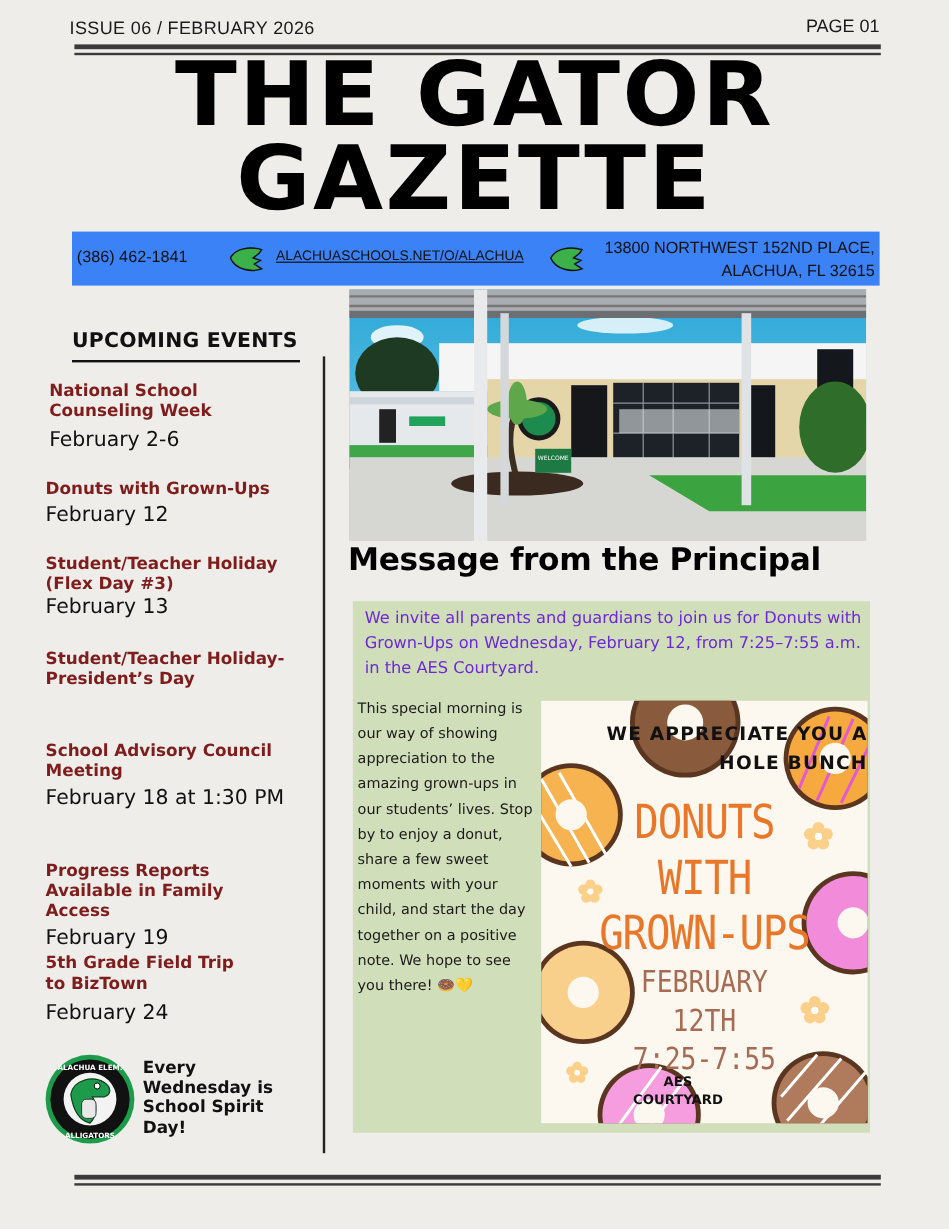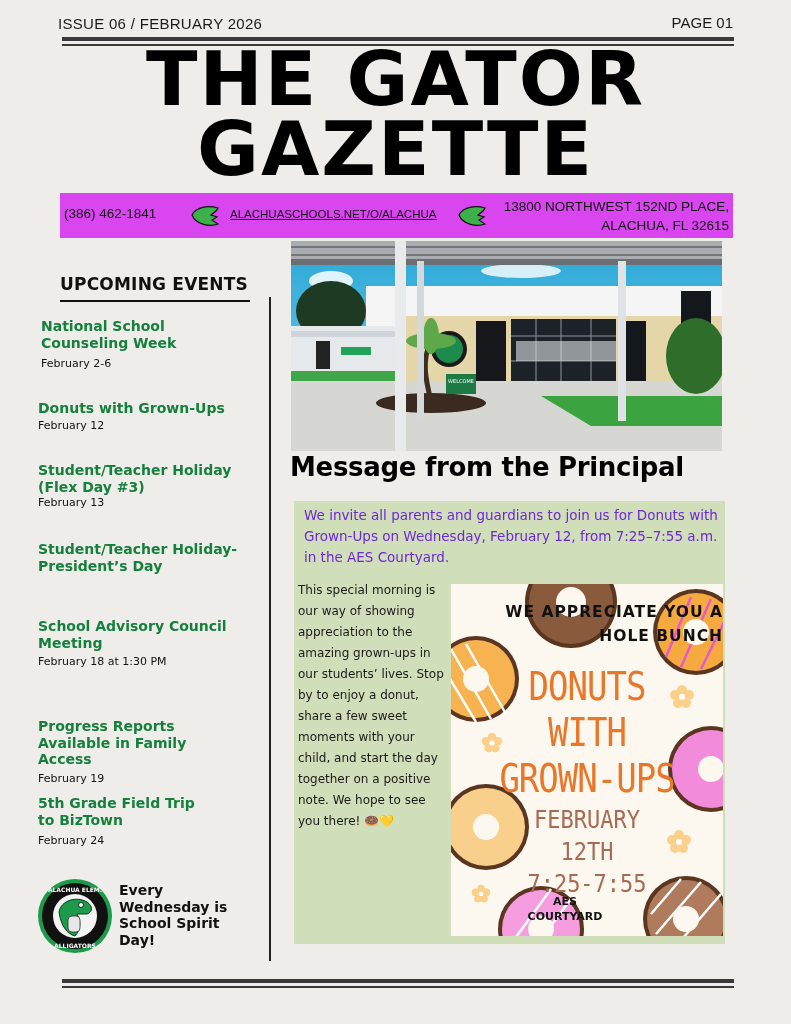--- a/index.html
+++ b/index.html
@@ -26,34 +26,34 @@
       font-weight: 900; font-weight: bold;
       font-size: 74px; line-height: 70px;
       letter-spacing: 2px;
       color: #000;
       transform: scaleX(1.02);
     }
 
     
     .contact-bar {
       left: 60px; top: 193px; width: 673px; height: 45px;
-      background: #d946ef;
+      background: #3b82f6;
     }
     .phone { left: 4px; top: 13px; font-size: 13.5px; font-family: "Liberation Sans", sans-serif; color:#111; }
     .gator-icon { width: 30px; height: 22px; }
     .site-link { left: 170px; top: 15px; font-size: 11.5px; text-decoration: underline; font-family: "Liberation Sans", sans-serif; color:#111; }
     .address { right: 4px; top: 4px; text-align: right; font-size: 13.5px; line-height: 19px; font-family: "Liberation Sans", sans-serif; color:#111; }
 
     
     .events-title { left: 60px; top: 274px; font-size: 17px; font-weight: bold; font-family: "DejaVu Sans", sans-serif; letter-spacing: 0.2px;}
     .events-rule { left: 60px; top: 300px; width: 190px; height: 2px; background:#111; }
     .col-divider { left: 269px; top: 297px; width: 1.5px; height: 664px; background: #222; }
 
-    .event-name { font-weight: bold; font-size: 14px; line-height: 16.5px; font-family: "DejaVu Sans", sans-serif; color:#15803d; }
-    .event-date { font-size: 11px; font-family: "DejaVu Sans", sans-serif; color:#111; }
+    .event-name { font-weight: bold; font-size: 14px; line-height: 16.5px; font-family: "DejaVu Sans", sans-serif; color:#7f1d1d; }
+    .event-date { font-size: 17px; font-family: "DejaVu Sans", sans-serif; color:#111; }
 
     .spirit-text { left: 119px; top: 882px; font-weight: bold; font-size: 14px; line-height: 16.5px; font-family: "DejaVu Sans", sans-serif; }
 
     
     .photo { left: 291px; top: 241px; width: 431px; height: 210px; overflow: hidden; }
     .msg-title { left: 290px; top: 452px; font-size: 26px; font-weight: bold; font-family: "DejaVu Sans", sans-serif; letter-spacing: -0.3px; color: #000;}
     .msg-box { left: 294px; top: 501px; width: 431px; height: 443px; background: #d1deba; }
     .msg-intro { left: 10px; top: 4px; width: 415px; font-size: 13.5px; line-height: 21px; font-family: "DejaVu Sans", sans-serif; color:#6d28d9; }
     .msg-body { left: 4px; top: 79px; width: 150px; font-size: 12px; line-height: 21px; font-family: "DejaVu Sans", sans-serif; color:#1a1a1a; }
     .flyer { left: 157px; top: 83px; width: 272px; height: 352px; background: #fdf8ef; overflow: hidden; }

